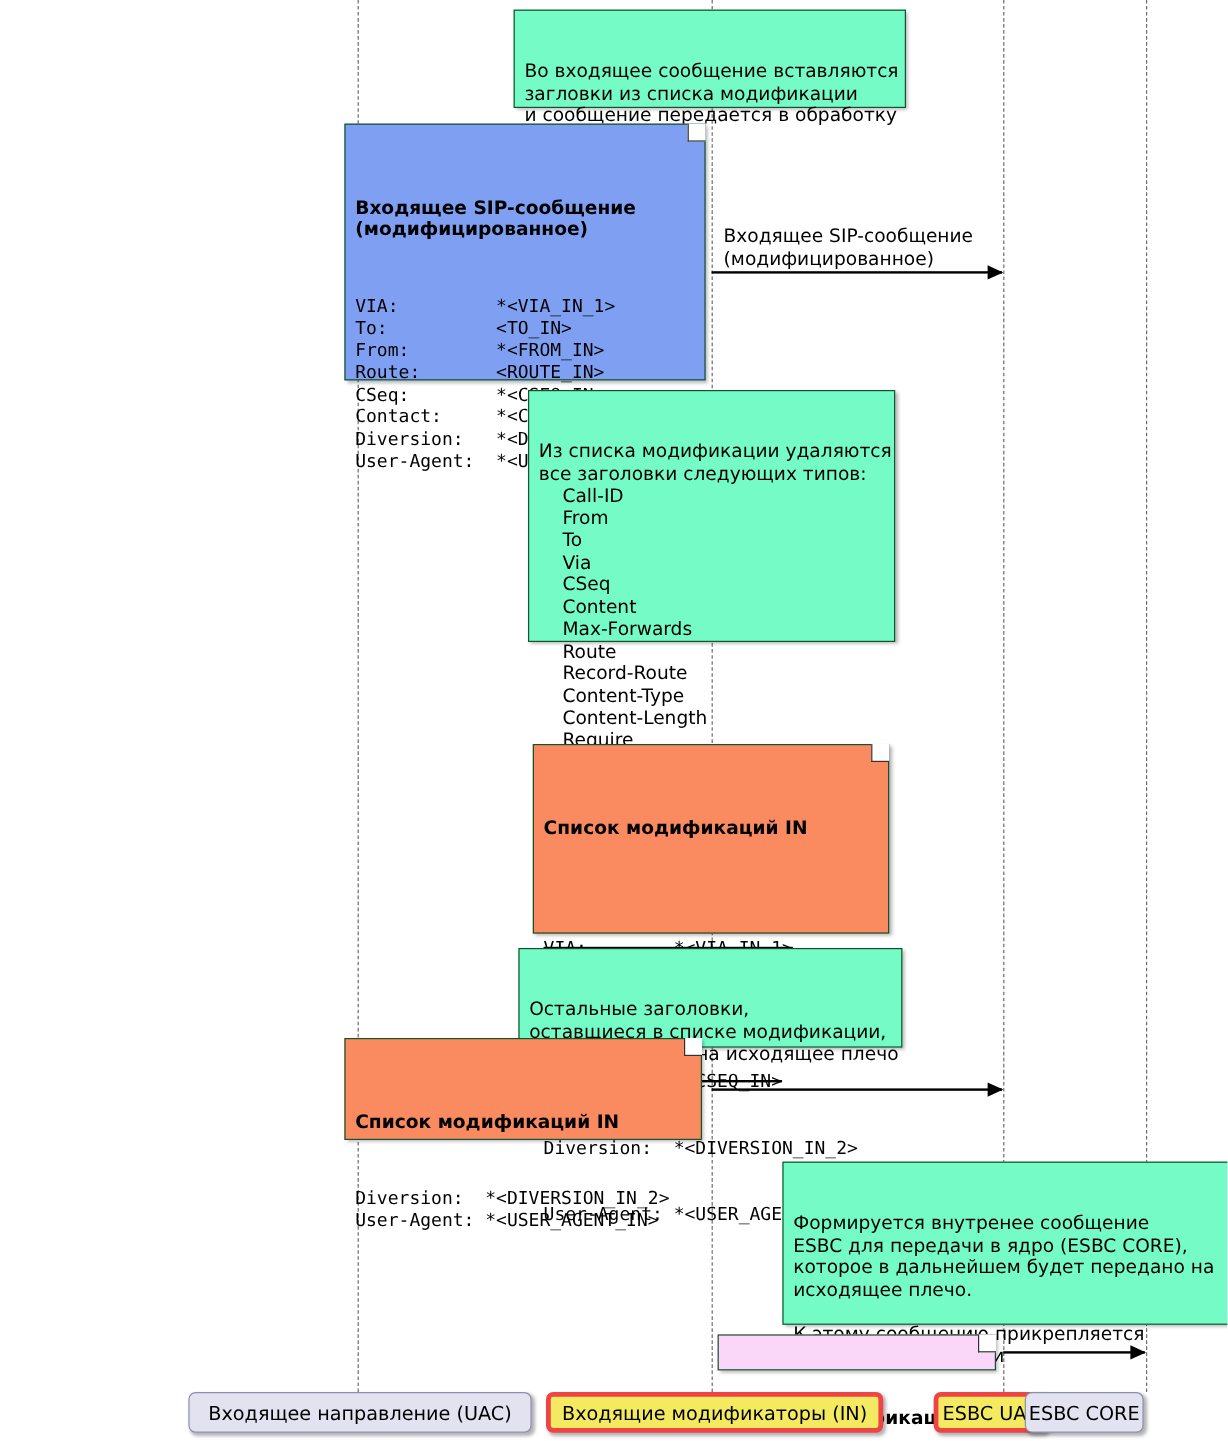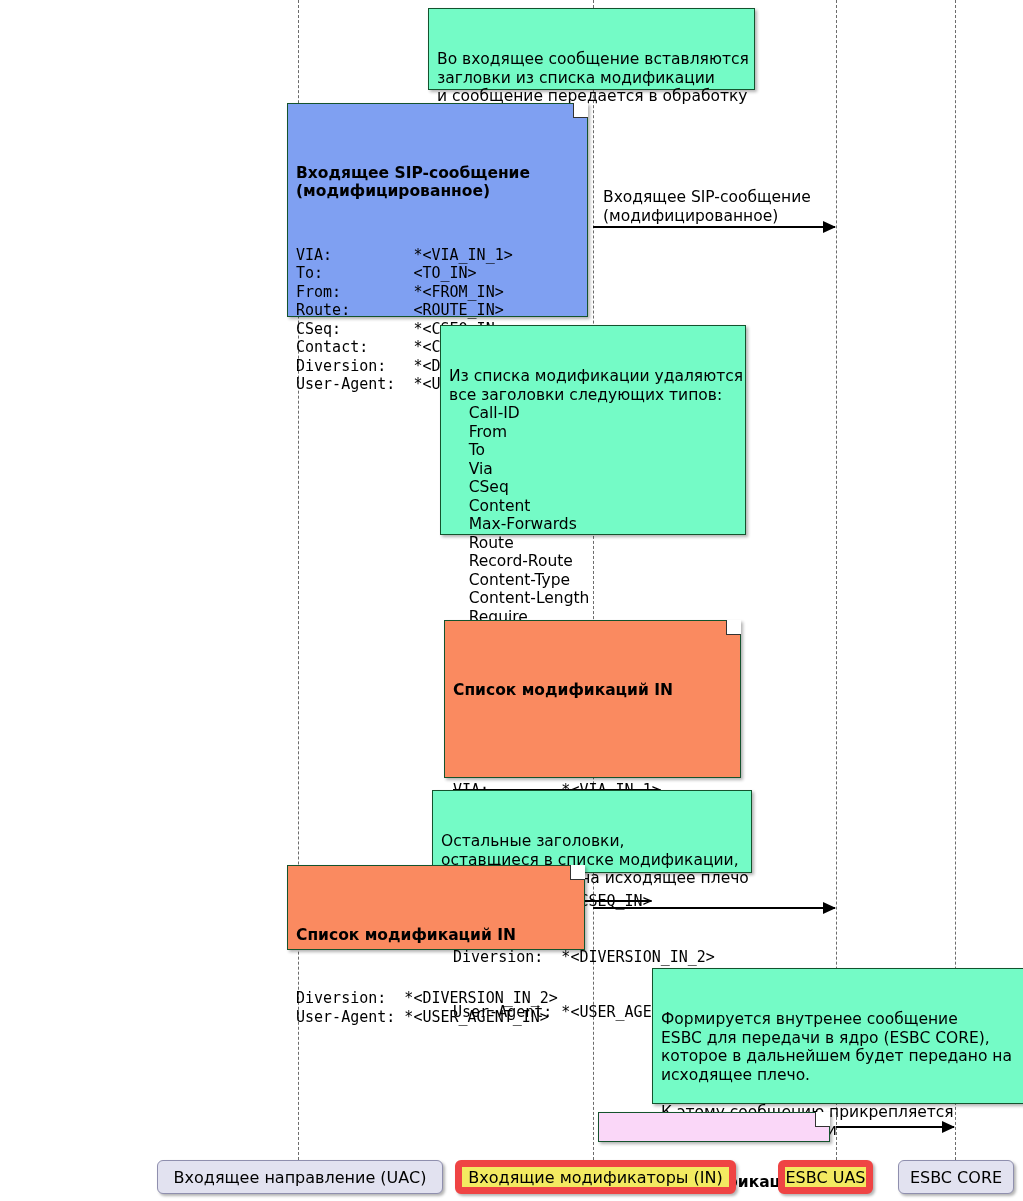--- a/index.html
+++ b/index.html
@@ -86,21 +86,21 @@
     z-index: 2;
     border-radius: 6px;
     display: flex;
     align-items: center;
     justify-content: center;
     font-size: 16px;
     box-sizing: border-box;
     box-shadow: 2px 2px 3px rgba(0,0,0,0.30);
   }
   .p-lavender { background: #E2E2F0; border: 1px solid #8f8fae; }
-  .p-yellow   { background: #F3EA61; border: 7px solid #ef4444; }
+  .p-yellow   { background: #F3EA61; border: 4px solid #ef4444; }
 </style>
 </head>
 <body>
 
 <div class="canvas">
 
   <div class="lifeline" style="left:298px"></div>
   <div class="lifeline" style="left:593px"></div>
   <div class="lifeline" style="left:836px"></div>
   <div class="lifeline" style="left:955px"></div>
@@ -200,17 +200,17 @@
 
   <div class="participant p-lavender" style="left:157px; width:286px">
     <span>Входящее направление (UAC)</span>
   </div>
   <div class="participant p-yellow" style="left:455px; width:281px">
     <span>Входящие модификаторы (IN)</span>
   </div>
   <div class="participant p-yellow" style="left:778px; width:95px">
     <span>ESBC UAS</span>
   </div>
-  <div class="participant p-lavender" style="left:898px; width:116px">
+  <div class="participant p-lavender" style="left:854px; width:99px">
     <span>ESBC CORE</span>
   </div>
 
 </div>
 
 </body></html>

